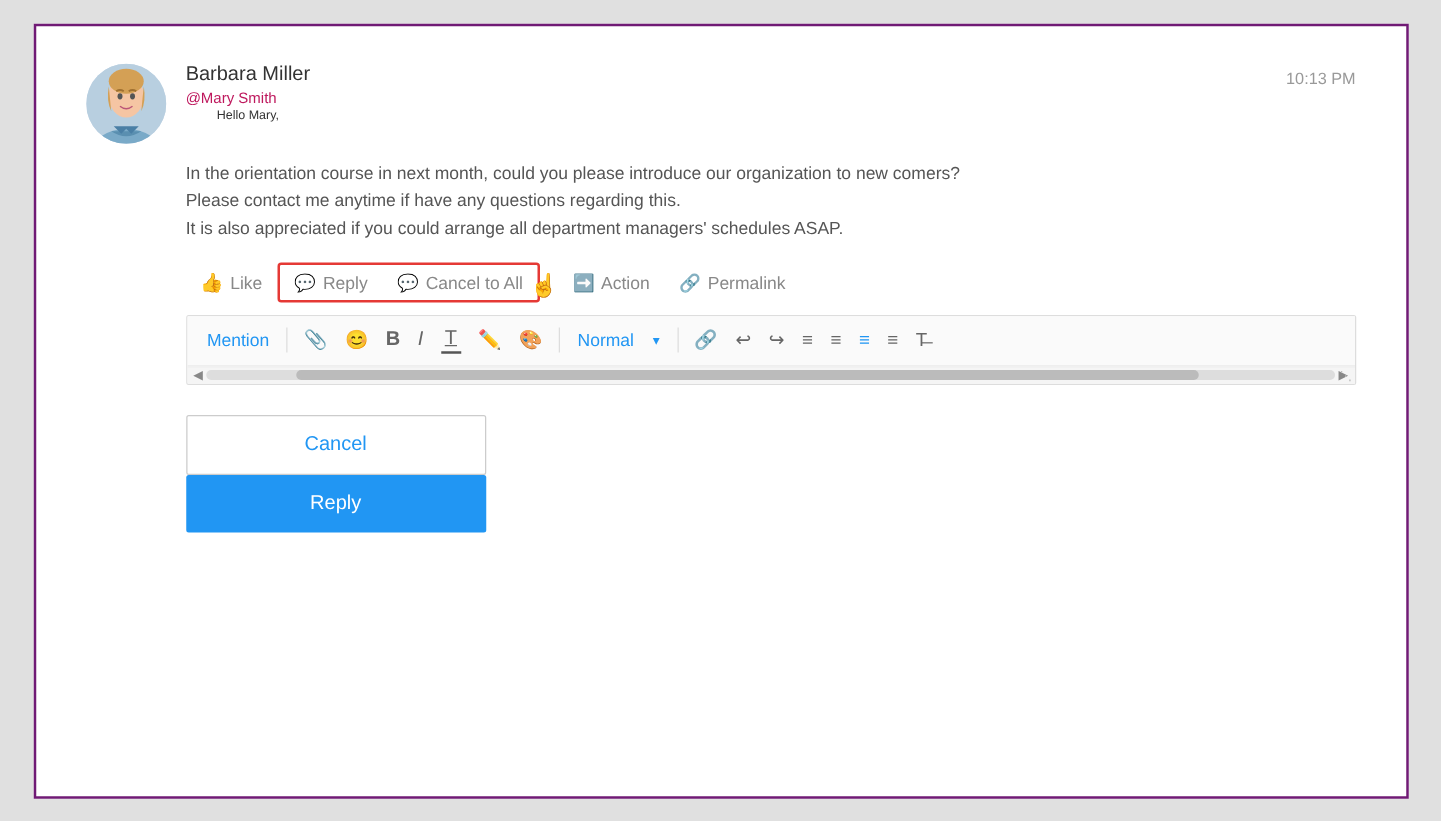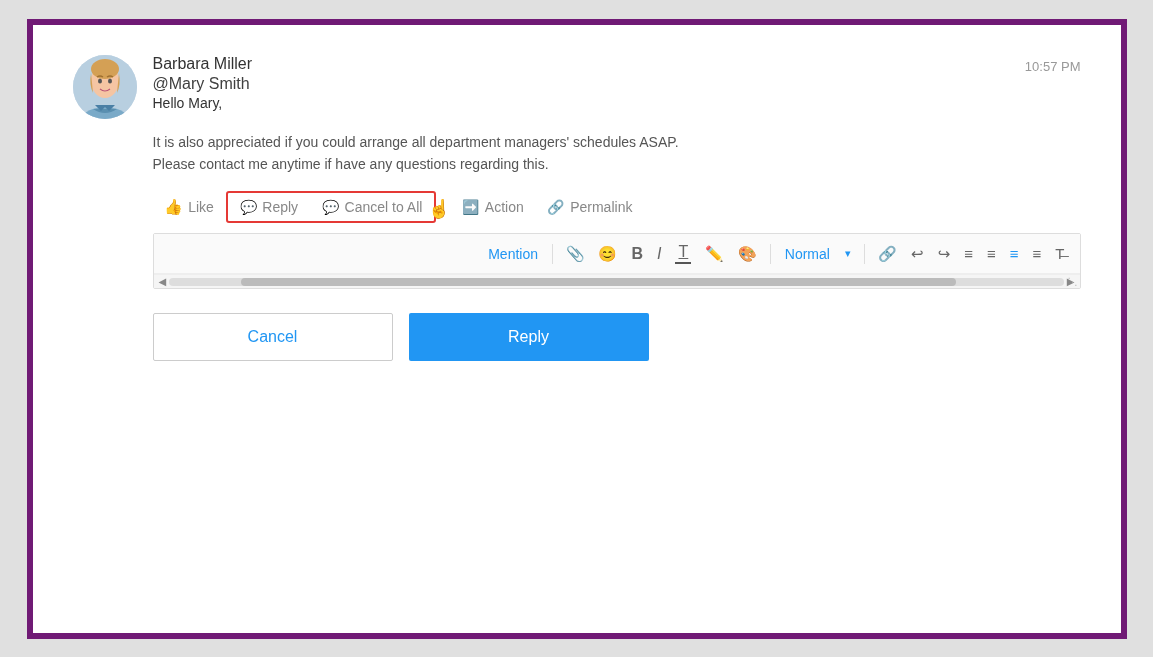--- a/index.html
+++ b/index.html
@@ -6,21 +6,21 @@
     body {
       background: #e0e0e0;
       display: flex;
       align-items: center;
       justify-content: center;
       min-height: 100vh;
       font-family: 'Segoe UI', Arial, sans-serif;
     }
     .card {
       background: #fff;
-      border: 6px solid #701a75;
+      border: 2px solid #701a75;
       width: 1100px;
       min-height: 620px;
       padding: 30px 40px 44px 40px;
       position: relative;
     }
     .email-header {
       display: flex;
       align-items: flex-start;
       justify-content: space-between;
       margin-bottom: 12px;
@@ -49,27 +49,28 @@
       display: flex;
       flex-direction: column;
       gap: 2px;
     }
     .sender-name {
       font-size: 16px;
       color: #333;
       font-weight: 400;
     }
     .mention-link {
-      color: #404040;
-      font-size: 16px;
+      color: #be185d;
+      font-size: 12px;
       cursor: pointer;
     }
     .greeting {
-      font-size: 14px;
+      font-size: 10px;
       color: #333;
+      text-align: center;
     }
     .timestamp {
       font-size: 13px;
       color: #999;
       margin-top: 4px;
     }
     .email-body {
       margin-left: 80px;
       margin-bottom: 16px;
     }
@@ -120,21 +121,20 @@
       border-radius: 2px;
     }
     .toolbar {
       display: flex;
       align-items: center;
       padding: 6px 10px;
       border-bottom: 1px solid #eee;
       gap: 4px;
       flex-wrap: wrap;
       background: #fafafa;
-      justify-content: flex-end;
     }
     .toolbar-btn {
       background: none;
       border: none;
       cursor: pointer;
       padding: 3px 5px;
       color: #666;
       font-size: 15px;
       border-radius: 2px;
       display: flex;
@@ -221,23 +221,24 @@
       position: absolute;
       right: 0;
       bottom: 0;
       width: 12px;
       height: 12px;
       color: #bbb;
       font-size: 10px;
     }
     .button-row {
       display: flex;
-      gap: 16px;
+      gap: 0;
       margin-top: 24px;
       margin-left: 80px;
+      flex-direction: column;
     }
     .btn-cancel {
       border: 1px solid #ccc;
       background: #fff;
       color: #2196F3;
       font-size: 16px;
       padding: 14px 0;
       width: 240px;
       cursor: pointer;
       border-radius: 2px;
@@ -296,26 +297,27 @@
           <path d="M22 50 L28 56 L32 52 L36 56 L42 50" fill="#4a7fa5"></path>
         </svg>
       </div>
 
       <div class="sender-info">
         <span class="sender-name">Barbara Miller</span>
         <span class="mention-link">@Mary Smith</span>
         <span class="greeting">Hello Mary,</span>
       </div>
     </div>
-    <div class="timestamp">10:57 PM</div>
+    <div class="timestamp">10:13 PM</div>
   </div>
 
   <div class="email-body">
+    <p>In the orientation course in next month, could you please introduce our organization to new comers?</p>
+    <p>Please contact me anytime if have any questions regarding this.</p>
     <p>It is also appreciated if you could arrange all department managers' schedules ASAP.</p>
-    <p>Please contact me anytime if have any questions regarding this.</p>
   </div>
 
   <div class="action-bar">
 
     <button class="action-btn">
       <span style="font-size:15px; color:#aaa;">👍</span>
       <span>Like</span>
     </button>
 
     <div class="action-group-highlight">

